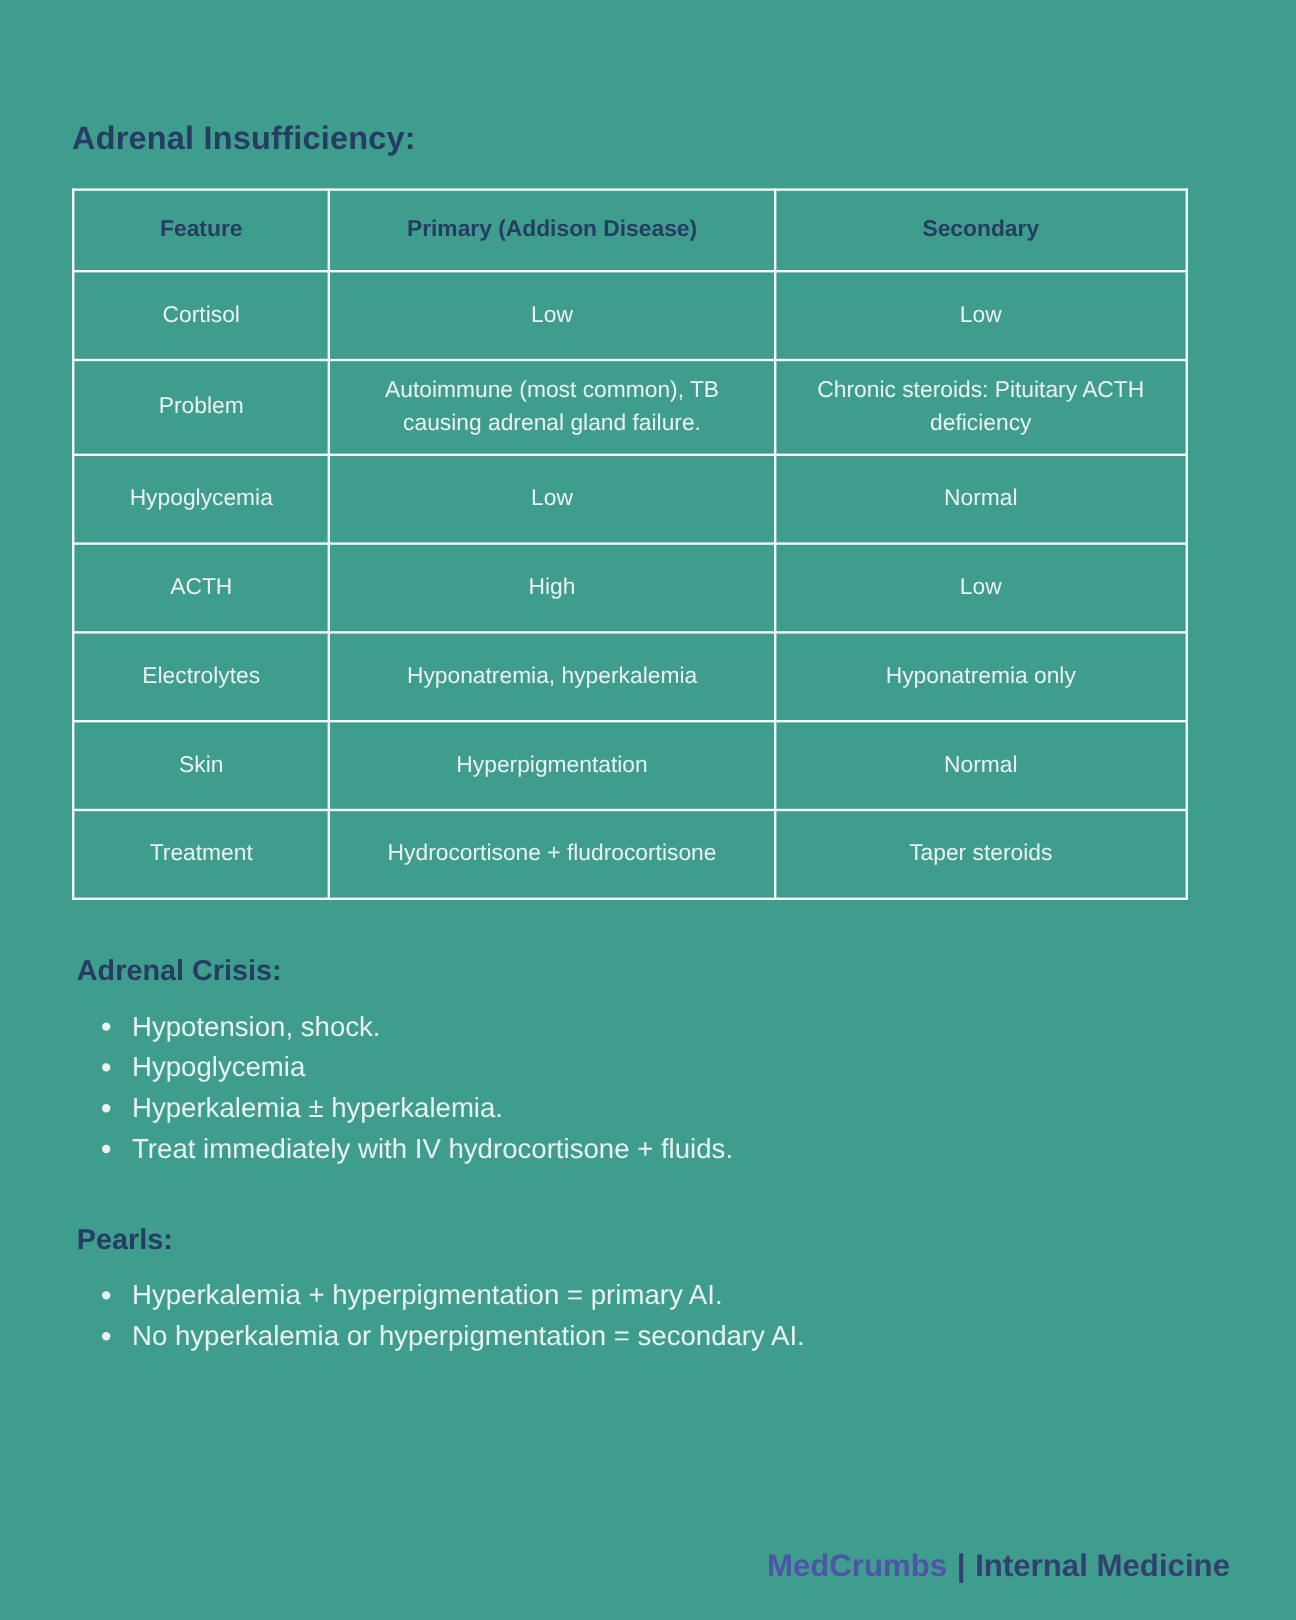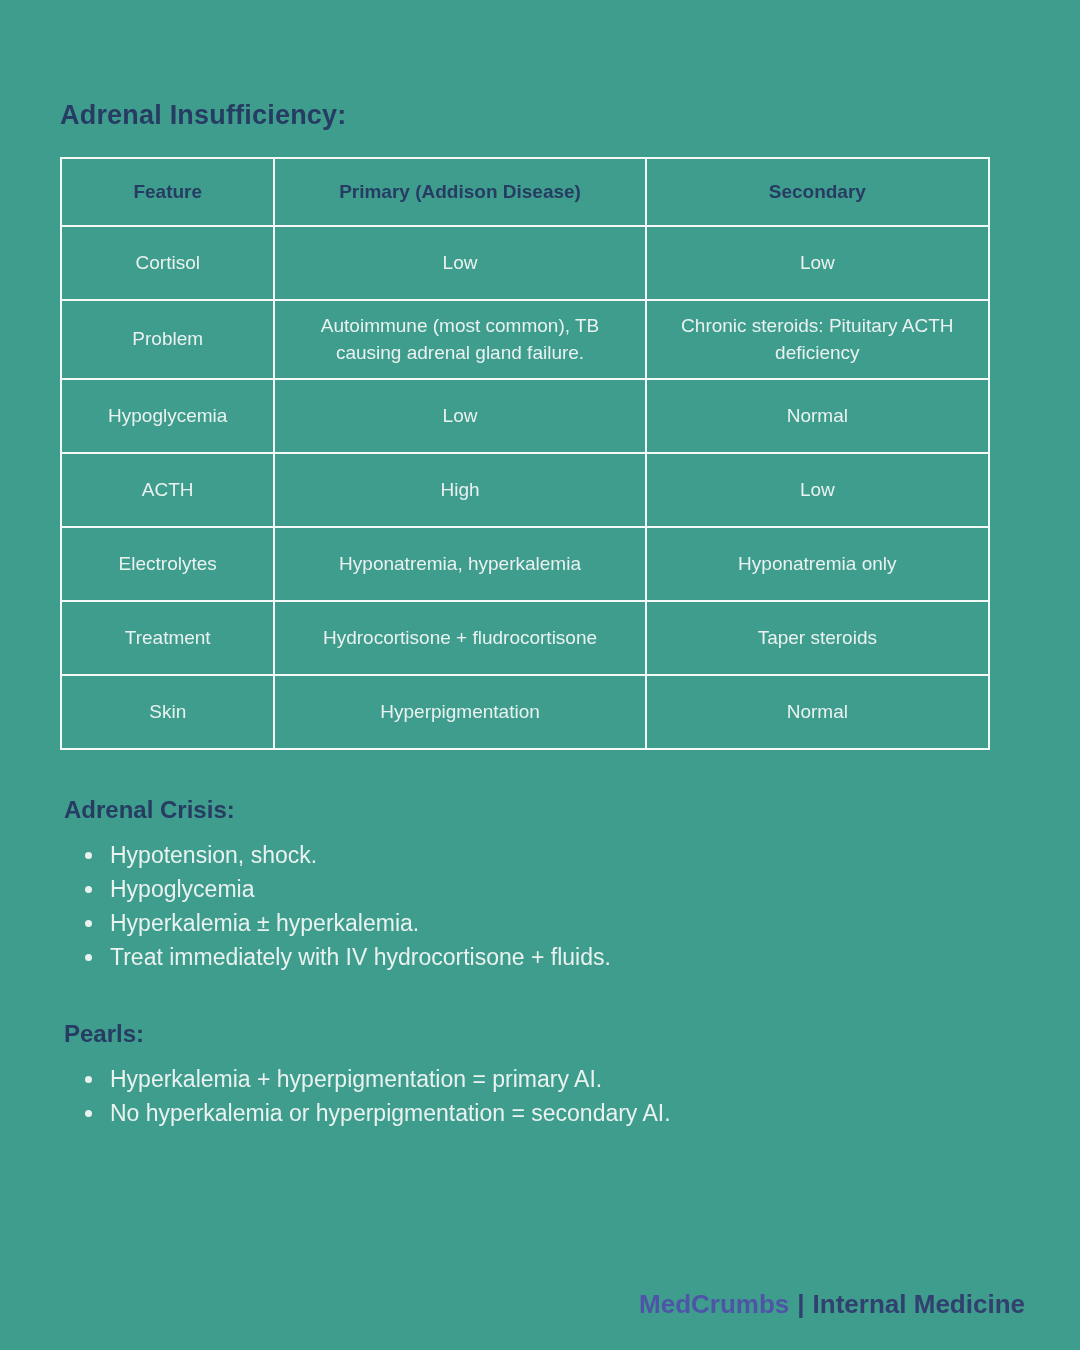--- a/index.html
+++ b/index.html
@@ -123,28 +123,28 @@
         <td>ACTH</td>
         <td>High</td>
         <td>Low</td>
       </tr>
       <tr>
         <td>Electrolytes</td>
         <td>Hyponatremia, hyperkalemia</td>
         <td>Hyponatremia only</td>
       </tr>
       <tr>
+        <td>Skin</td>
+        <td>Hyperpigmentation</td>
+        <td>Normal</td>
+      </tr>
+      <tr>
         <td>Treatment</td>
         <td>Hydrocortisone + fludrocortisone</td>
         <td>Taper steroids</td>
-      </tr>
-      <tr>
-        <td>Skin</td>
-        <td>Hyperpigmentation</td>
-        <td>Normal</td>
       </tr>
     </tbody>
   </table>
 
   <section class="section">
     <h2 class="section-heading">Adrenal Crisis:</h2>
     <ul class="bullets">
       <li>Hypotension, shock.</li>
       <li>Hypoglycemia</li>
       <li>Hyperkalemia ± hyperkalemia.</li>

